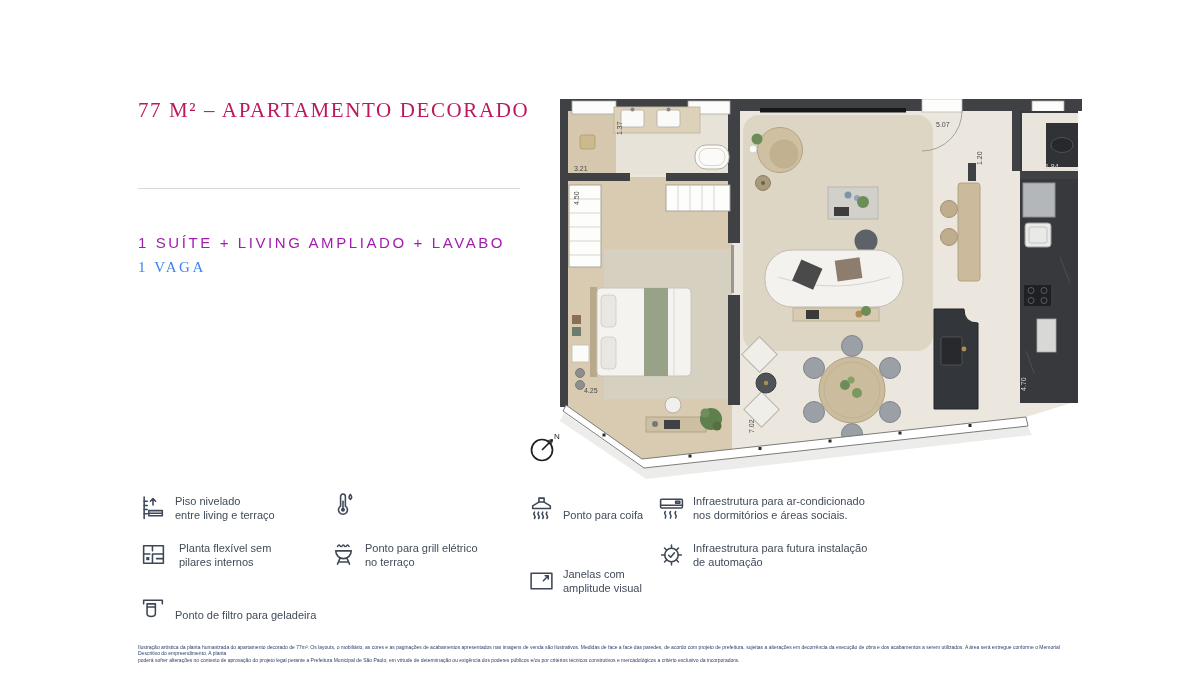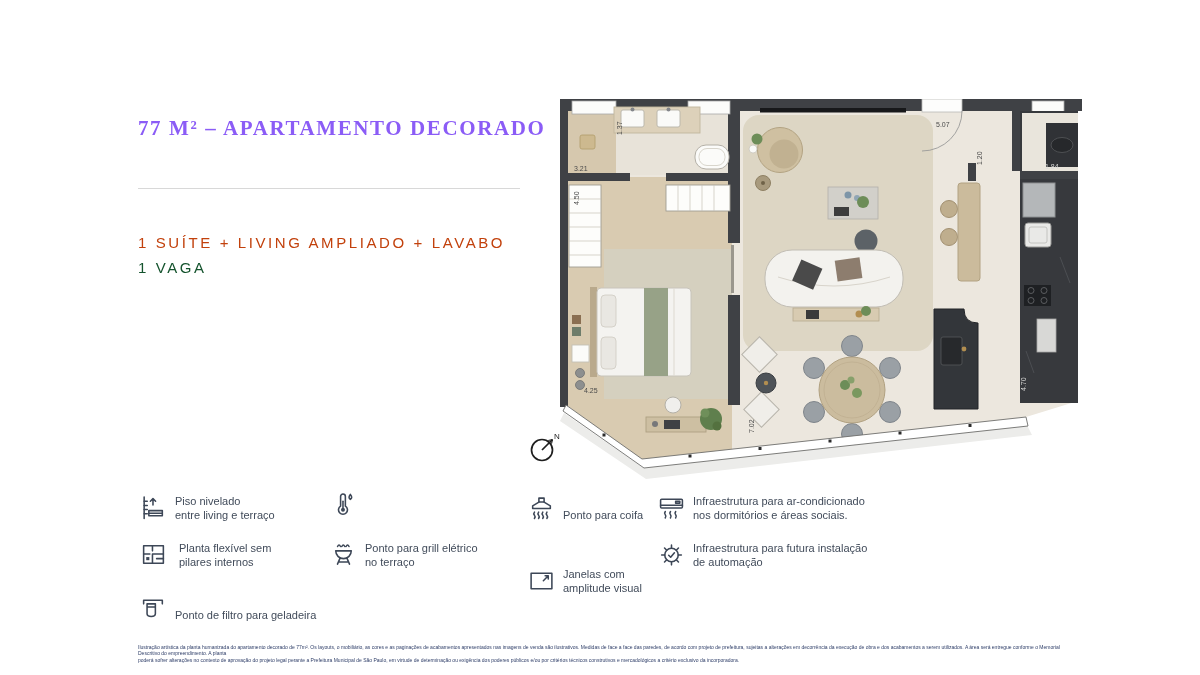--- a/index.html
+++ b/index.html
@@ -1,23 +1,23 @@
 <!DOCTYPE html>
 <html><head>
 <meta charset="utf-8">
 <style>
   html,body{margin:0;padding:0;background:#ffffff;}
   .page{position:relative;width:1200px;height:675px;background:#ffffff;overflow:hidden;
         font-family:"Liberation Sans",sans-serif;}
   
-  .title{position:absolute;left:138px;top:116px;margin:0;font-family:"Liberation Serif",serif;
-         font-weight:700;font-size:21px;letter-spacing:1.6px;color:#8b5cf6;}
+  .title{position:absolute;left:138px;top:98px;margin:0;font-family:"Liberation Serif",serif;
+         font-weight:400;font-size:21px;letter-spacing:1.6px;color:#be185d;}
   .divider{position:absolute;left:138px;top:188px;width:382px;height:1px;background:#d8d8d8;}
-  .subtitle{position:absolute;left:138px;top:234px;font-size:15px;letter-spacing:2.6px;color:#c2410c;}
-  .parking{position:absolute;left:138px;top:259px;font-size:15px;letter-spacing:2.6px;color:#14532d;}
+  .subtitle{position:absolute;left:138px;top:234px;font-size:15px;letter-spacing:2.6px;color:#a21caf;}
+  .parking{position:absolute;left:138px;top:259px;font-size:15px;letter-spacing:2.6px;color:#3b82f6;font-family:Liberation Serif, serif;}
   
   .floorplan{position:absolute;left:560px;top:99px;width:522px;height:380px;}
   .compass{position:absolute;left:527px;top:429px;width:38px;height:38px;}
   
   .legend-item{position:absolute;display:flex;align-items:flex-start;gap:8px;}
   .legend-item.center{align-items:flex-end;}
   .legend-icon{width:27px;height:28px;flex:0 0 auto;stroke:#3d4757;fill:none;
                stroke-width:1.5;stroke-linecap:round;stroke-linejoin:round;}
   .legend-label{font-size:11px;line-height:13.5px;color:#414b5a;white-space:pre-line;padding-top:1px;}
   

